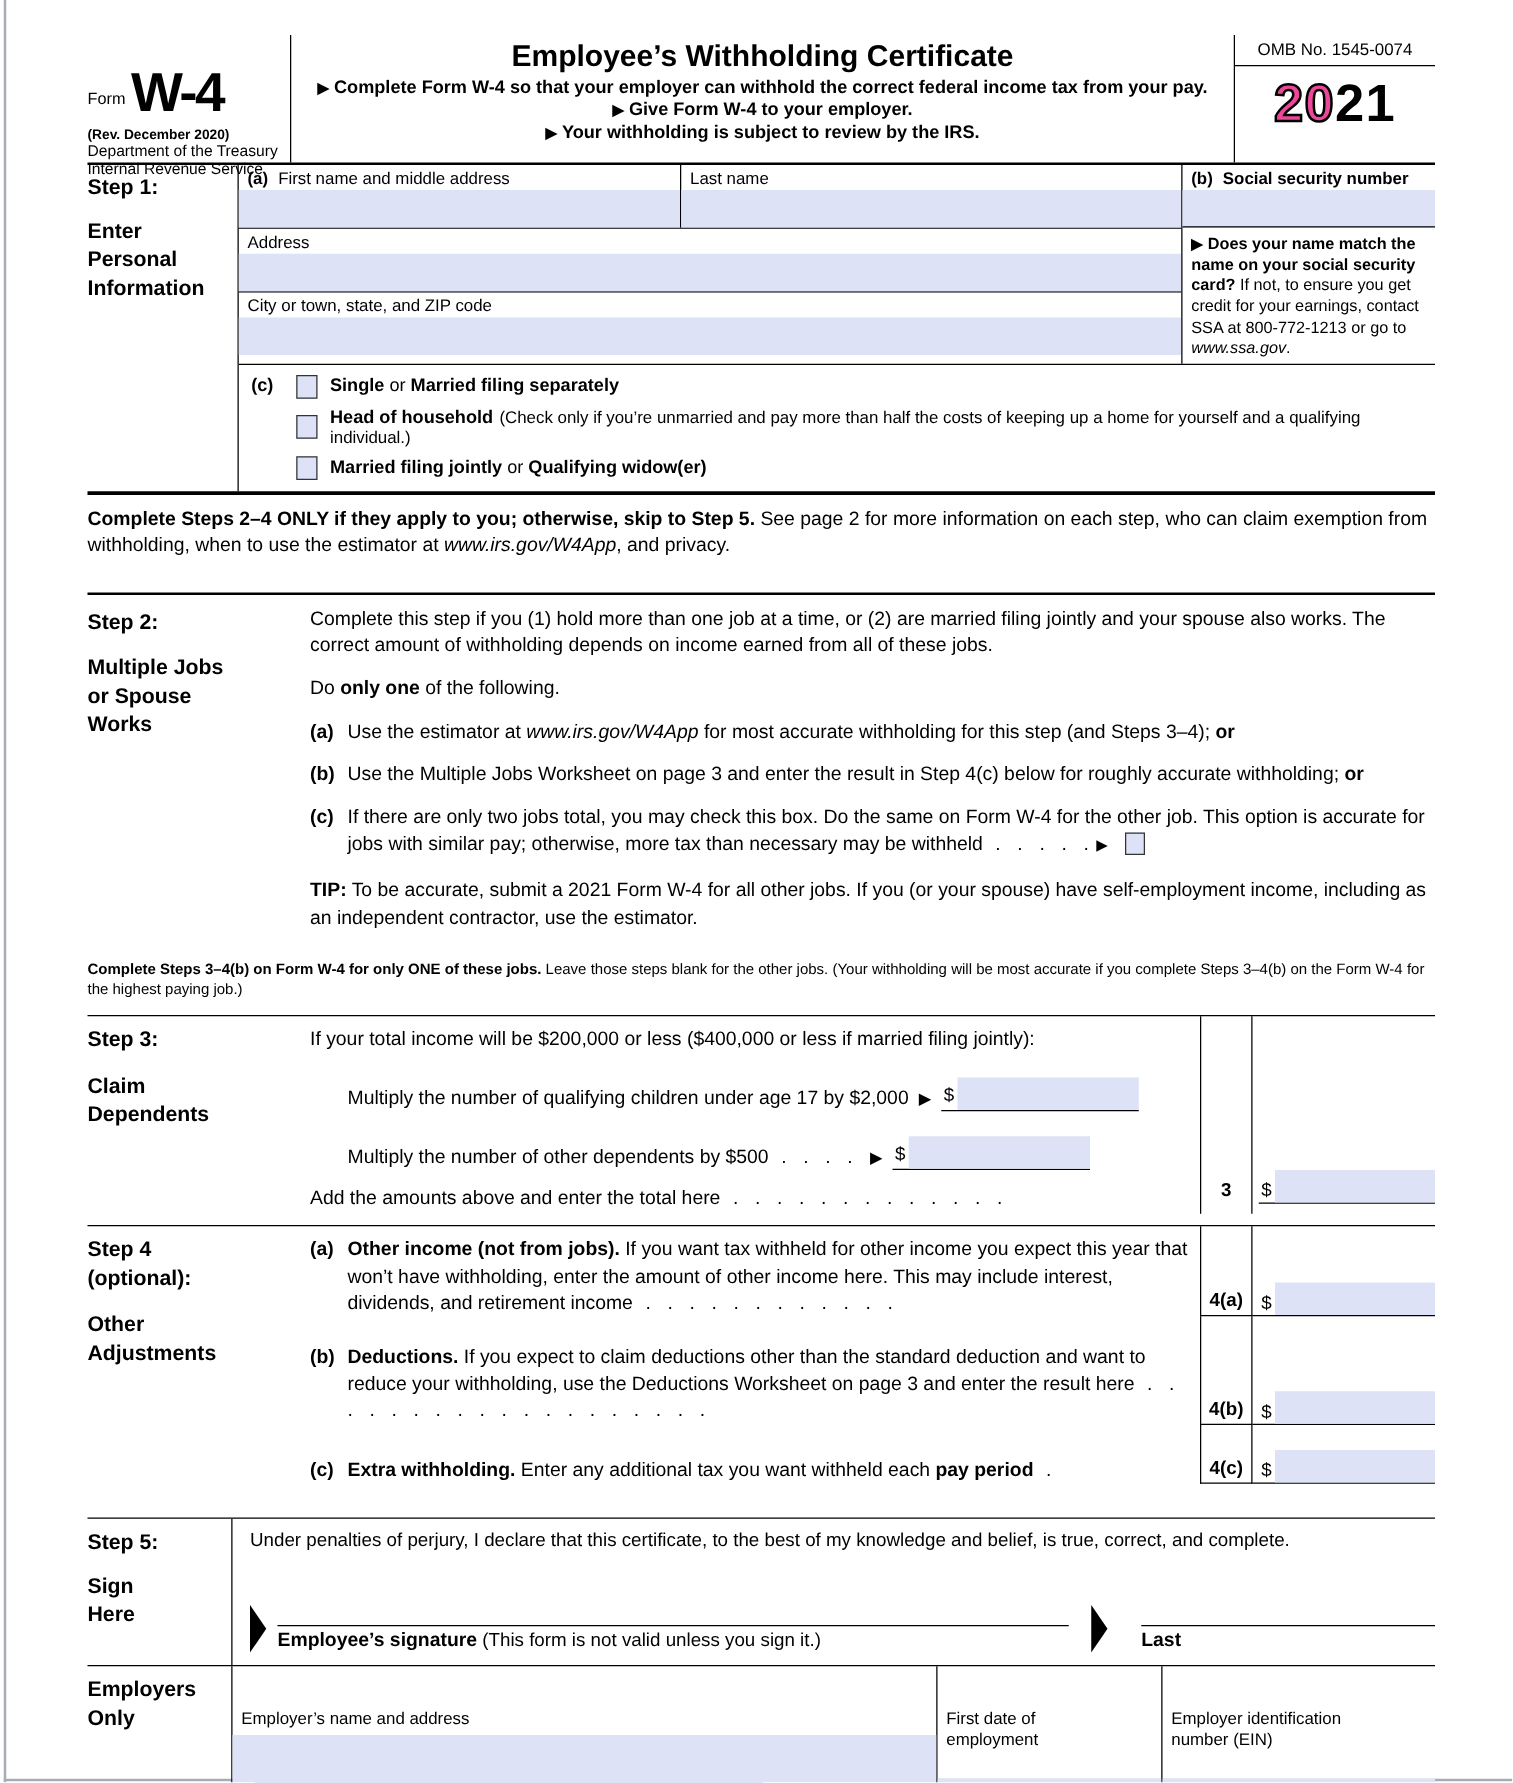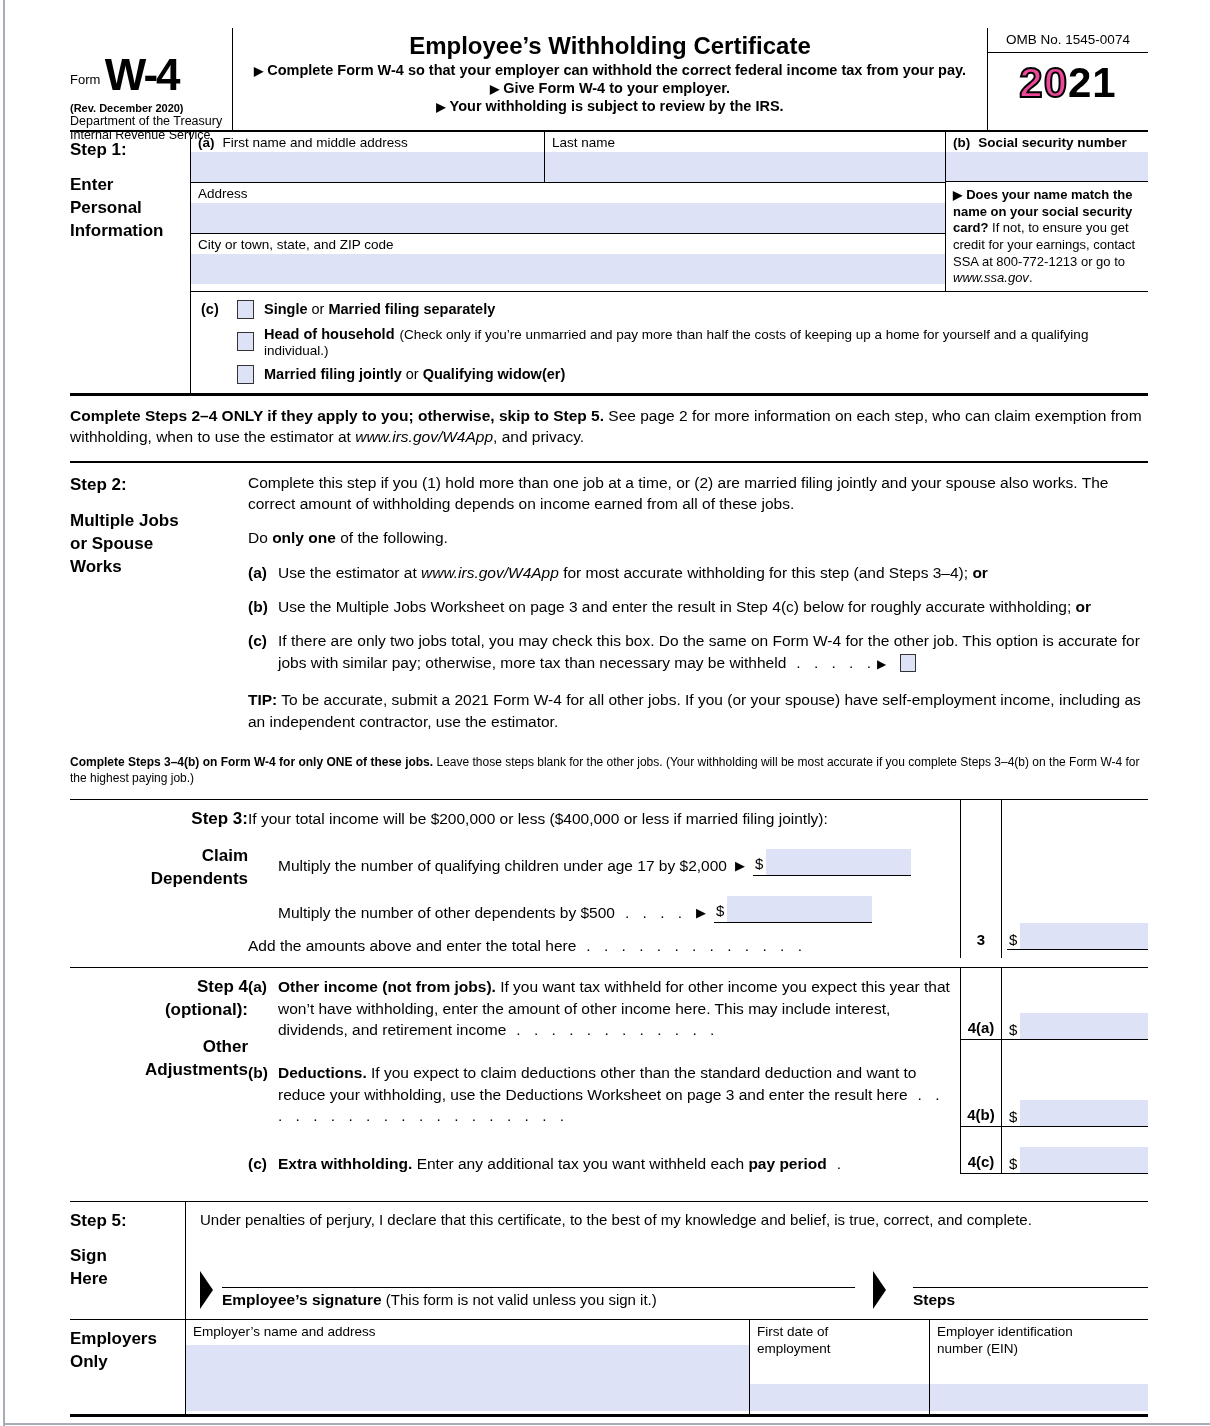--- a/index.html
+++ b/index.html
@@ -54,21 +54,21 @@
   .cbrow { display:flex; align-items:center; margin-bottom:7px; font-size:14.5px; }
   .cbrow:last-child { margin-bottom:0; }
   .cbrow .clab { width:36px; font-weight:bold; }
   .cbrow.indent { margin-left:36px; }
   .cb { width:17px; height:19px; background:#dde2f6; border:1.2px solid #333; margin-right:10px; flex-shrink:0; }
   .cbrow b { font-weight:bold; }
   .sep { margin:0 4px; }
   .opt3rest { margin-left:5px; font-size:13.5px; }
 
   
-  .intro { font-size:15.5px; line-height:1.38; padding:9px 0 13px; border-bottom:2.5px solid #000; }
+  .intro { font-size:15.5px; line-height:1.38; padding:9px 0 26px; border-bottom:2.5px solid #000; }
   .intro b { font-weight:bold; }
   .intro i, .it { font-style:italic; }
 
   
   .step2 { display:flex; padding:9px 0 14px; }
   .s2-label { width:178px; flex-shrink:0; padding-top:2px; }
   .s2-label .s-title { margin-bottom:14px; }
   .s2-content { flex:1; font-size:15.5px; line-height:1.38; }
   .s2-content p { margin-bottom:0; }
   .mt12 { margin-top:13px; }
@@ -79,21 +79,21 @@
   .cb-inline { display:inline-block; width:16px; height:18px; background:#dde2f6; border:1.2px solid #333; vertical-align:-4px; margin-left:10px; }
   .tip { margin-top:16px; }
 
   
   .note34 { font-size:12px; line-height:1.38; padding:8px 0 12px; }
   .note34 b { font-weight:bold; }
 
   
   .steptable { display:flex; }
   .step3 { border-top:1.5px solid #000; border-bottom:1.5px solid #000; }
-  .st-label { width:178px; flex-shrink:0; padding-top:8px;text-align:right; }
+  .st-label { width:178px; flex-shrink:0; padding-top:8px; }
   .st-label .s-title { margin-bottom:14px; }
   .st-rows { flex:1; display:flex; flex-direction:column; }
   .strow { display:flex; }
   .strow .mid { flex:1; font-size:15.5px; line-height:1.38; padding-right:10px; }
   .numcol { width:42px; flex-shrink:0; border-left:1.5px solid #000; border-right:1.5px solid #000;
             display:flex; align-items:flex-end; justify-content:center; font-weight:bold; font-size:15px; }
   .dolcol { width:146px; flex-shrink:0; display:flex; align-items:flex-end; padding-left:5px; font-size:15px; }
   .amt { display:inline-flex; align-items:flex-end; border-bottom:1.2px solid #000; }
   .amt .dsign { font-size:15px; padding:0 3px 1px 2px; }
   .bluebox { width:145px; height:26px; background:#dde2f6; display:inline-block; }
@@ -129,21 +129,21 @@
   .dategroup .datelab { font-weight:bold; font-size:15.5px; padding-top:3px; }
 
   
   .employers { display:flex; border-bottom:3px solid #000; min-height:97px; }
   .emp-label { width:115px; flex-shrink:0; padding-top:8px; }
   .emp-content { flex:1; border-left:1.5px solid #000; display:flex; }
   .emp-cell { display:flex; flex-direction:column; padding-bottom:3px; }
   .emp-name { flex:1; border-right:1px solid #000; }
   .emp-date { width:180px; border-right:1px solid #000; }
   .emp-ein { width:218px; }
-  .emp-lab { font-size:13.5px; line-height:1.25; padding:4px 6px 2px 7px; }
+  .emp-lab { font-size:13.5px; line-height:1.25; padding:4px 6px 2px 7px;margin-top:30px; }
   .emp-bigbox { background:#dde2f6; flex:1; margin-top:2px; min-height:62px; }
   .emp-smbox { background:#dde2f6; height:27px; margin-top:auto; }
 
   
   .footer { display:flex; align-items:flex-end; padding-top:7px; font-size:13.5px; }
 </style>
 </head>
 <body>
 
 <div class="page">
@@ -383,21 +383,21 @@
         <div class="declaration">Under penalties of perjury, I declare that this certificate, to the best of my knowledge and belief, is true, correct, and complete.</div>
         <div class="sigrow">
           <div class="big-arrow"></div>
           <div class="siggroup">
             <div class="sigline"></div>
             <div class="siglabels"><b>Employee’s signature</b><span> (This form is not valid unless you sign it.)</span></div>
           </div>
           <div class="big-arrow" style="margin-left:18px;"></div>
           <div class="dategroup">
             <div class="sigline"></div>
-            <div class="datelab">Steps</div>
+            <div class="datelab">Last</div>
           </div>
         </div>
       </div>
     </div>
 
     <div class="employers">
       <div class="emp-label">
         <div class="s-label prelines">Employers
 Only</div>
       </div>

